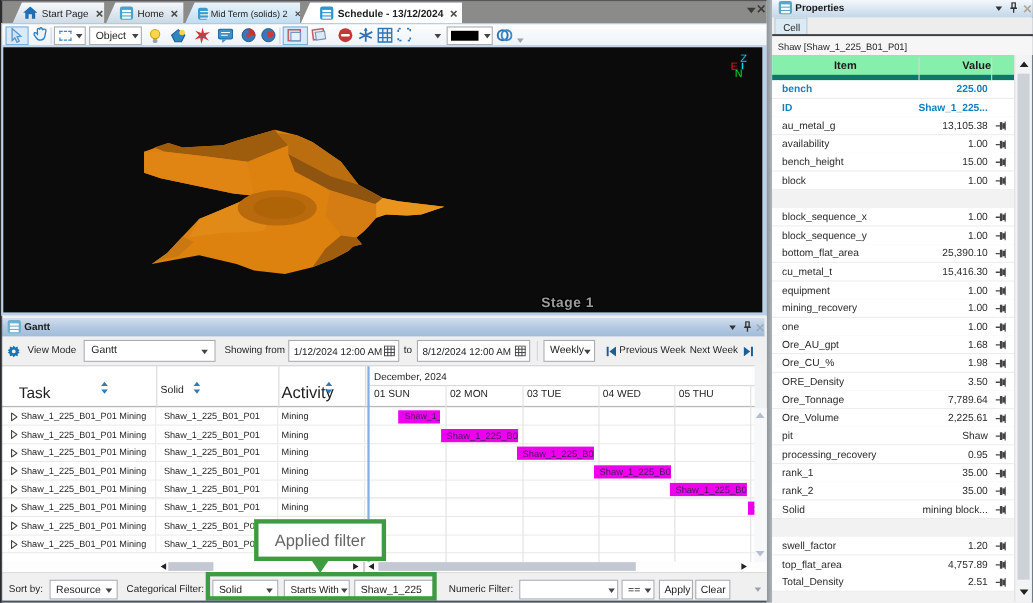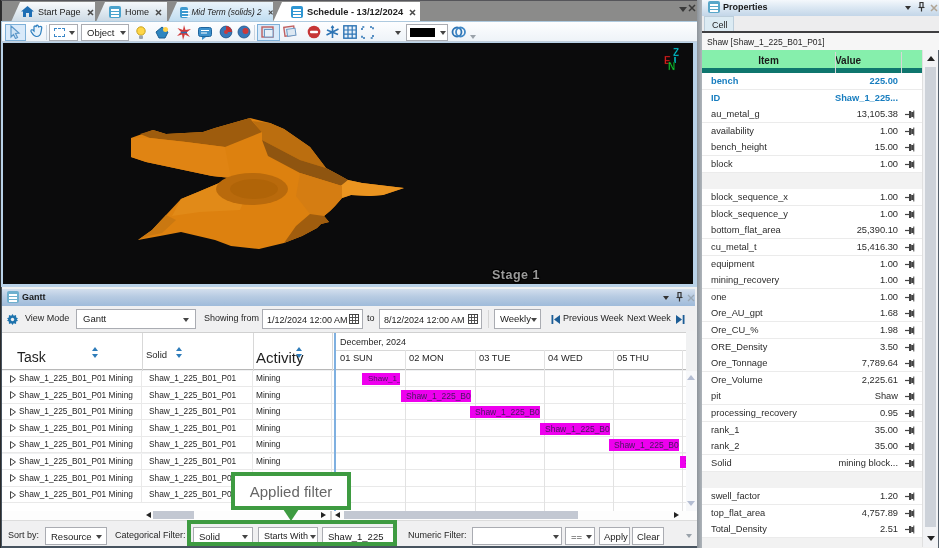--- a/index.html
+++ b/index.html
@@ -55,21 +55,21 @@
         <path d="M1 1 L6 6 M6 1 L1 6" stroke="#4a4a4a" stroke-width="1.5"></path>
       </svg>
  </div>
  <div class="tab t2" style="left:96px;width:71px;padding-left:13px;">
    <span class="dicon"></span>
       <span style="margin-left:4px;">Home</span>
       <svg width="7" height="7" viewBox="0 0 7 7" style="margin-left:6px;">
         <path d="M1 1 L6 6 M6 1 L1 6" stroke="#4a4a4a" stroke-width="1.5"></path>
       </svg>
  </div>
- <div class="tab t3" style="left:168px;width:105px;padding-left:12px;font-style:italic;">
+ <div class="tab t3" style="left:168px;width:105px;padding-left:12px;">
    <span class="dicon" style="background:#3d9ad0;width:11px;height:11px;"></span>
       <span style="margin-left:3px;font-size:8.3px;">Mid Term (solids) 2</span>
       <svg width="7" height="7" viewBox="0 0 7 7" style="margin-left:6px;">
         <path d="M1 1 L6 6 M6 1 L1 6" stroke="#4a4a4a" stroke-width="1.5"></path>
       </svg>
  </div>
  <div class="tab t4" style="left:273px;width:147px;padding-left:18px;">
    <span class="dicon" style="background:#2e96d3;"></span>
       <span style="margin-left:4px;font-size:9.3px;">Schedule - 13/12/2024</span>
       <svg width="7" height="7" viewBox="0 0 7 7" style="margin-left:6px;">
@@ -203,21 +203,21 @@
         <path d="M1 1 L7 7 M7 1 L1 7" stroke="#b0a494" stroke-width="1.5"></path>
       </svg>
 </div>
 <div class="celltab abs">
       <div class="abs" style="left:2px;top:0;width:30px;height:15px;background:#dcebf3;border:1px solid #bccedb;border-bottom:none;font-size:9px;color:#1f1f1f;padding:2.5px 0 0 7px;">Cell</div>
     </div>
 <div class="blackline abs"></div>
 <div class="shawrow abs" style="font-size:8.5px;padding:3.5px 0 0 5px;">Shaw [Shaw_1_225_B01_P01]</div>
 <div class="abs" style="left:0;top:50px;width:220px;height:23px;background:#86efac;border-bottom:5px solid #0f766e;">
  <div class="abs" style="left:0;top:0;width:133px;text-align:center;font-weight:bold;font-size:10px;color:#1a1a1a;padding-top:5px;">Item</div>
- <div class="abs" style="left:133px;top:0;width:66px;text-align:left;font-weight:bold;font-size:10px;color:#1a1a1a;padding-top:5px;">Value</div>
+ <div class="abs" style="left:133px;top:0;width:66px;text-align:right;font-weight:bold;font-size:10px;color:#1a1a1a;padding-top:5px;">Value</div>
  <div class="abs" style="left:133px;top:2px;width:1px;height:21px;background:#d6d6d6;"></div>
  <div class="abs" style="left:199px;top:2px;width:1px;height:21px;background:#d6d6d6;"></div>
 </div>
 <div class="prow blue" style="top:73.0px;">
       <span class="k">bench</span>
       <span class="v">225.00</span>
     </div>
 <div class="prow blue" style="top:89.6px;">
       <span class="k">ID</span>
       <span class="v">Shaw_1_225...</span>

